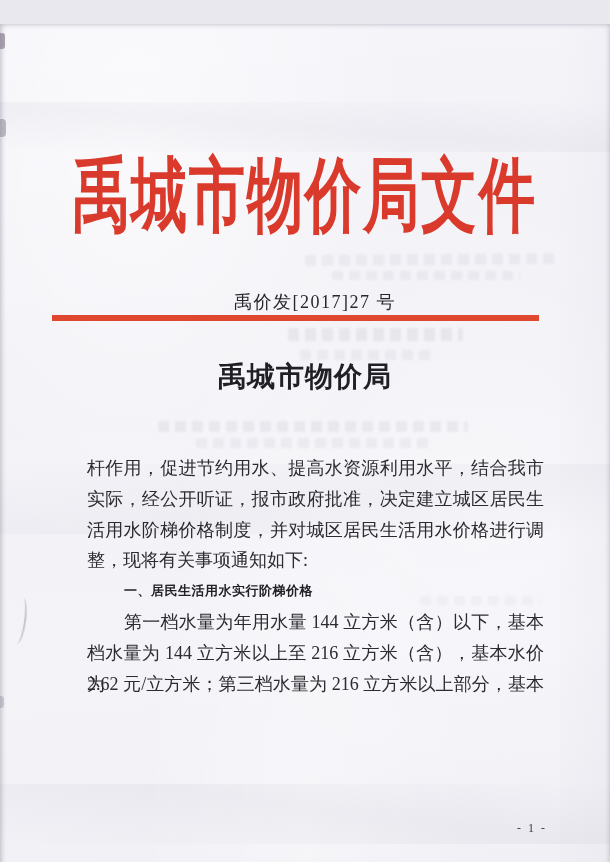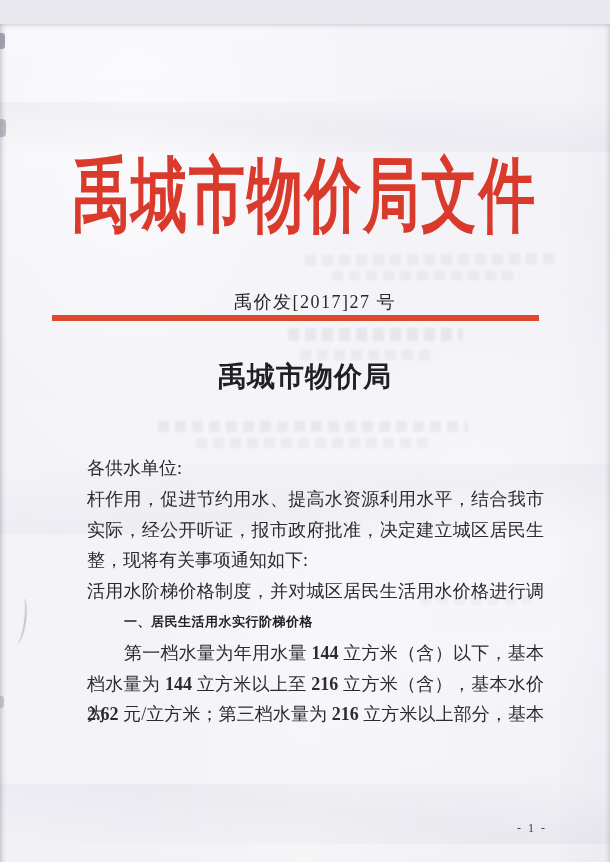--- a/index.html
+++ b/index.html
@@ -47,21 +47,21 @@
 
   .body-block{
     position:absolute;top:429px;left:87px;width:457px;
     color:#2c2b2f;font-size:18px;line-height:30.8px;
     font-family:"Liberation Serif",serif;
   }
   .bl{height:30.8px;white-space:nowrap;}
   .bl.j{white-space:normal;text-align:justify;text-align-last:justify;}
   .bl.ind{padding-left:37px;}
   .bl.head{font-weight:bold;font-family:Liberation Serif, serif;font-size:13px;letter-spacing:.5px;color:#222126;}
-  .num{font-weight:bold;font-family:"Liberation Serif",serif;}
+  .num{font-weight:normal;font-family:"Liberation Serif",serif;}
 
   .pagenum{
     position:absolute;top:797px;left:517px;
     color:#3c3b40;font-size:12px;letter-spacing:2px;white-space:nowrap;
   }
 
   .ghost{
     position:absolute;pointer-events:none;border-radius:2px;
     background:repeating-linear-gradient(90deg,rgba(110,108,130,.65) 0 11px,transparent 11px 17px);
     opacity:.11;filter:blur(1.3px);
@@ -110,25 +110,24 @@
   <div class="letterhead">禹城市物价局文件</div>
 
   <div class="docnum">禹价发[2017]27 号</div>
 
   <div class="redline"></div>
 
   <div class="issuer">禹城市物价局</div>
 
 
   <div class="body-block">
-    <div class="bl">各供水单位:</div>
     <div class="bl j">杆作用，促进节约用水、提高水资源利用水平，结合我市</div>
     <div class="bl j">实际，经公开听证，报市政府批准，决定建立城区居民生</div>
+    <div class="bl j">活用水阶梯价格制度，并对城区居民生活用水价格进行调</div>
     <div class="bl">整，现将有关事项通知如下:</div>
-    <div class="bl j">活用水阶梯价格制度，并对城区居民生活用水价格进行调</div>
     <div class="bl head ind">一、居民生活用水实行阶梯价格</div>
     <div class="bl j ind">第一档水量为年用水量 <b class="num">144</b> 立方米（含）以下，基本</div>
     <div class="bl j">档水量为 <b class="num">144</b> 立方米以上至 <b class="num">216</b> 立方米（含），基本水价为</div>
     <div class="bl j"><b class="num">2.62</b> 元/立方米；第三档水量为 <b class="num">216</b> 立方米以上部分，基本</div>
   </div>
 
   <div class="pagenum">- 1 -</div>
 
 </div>
 

